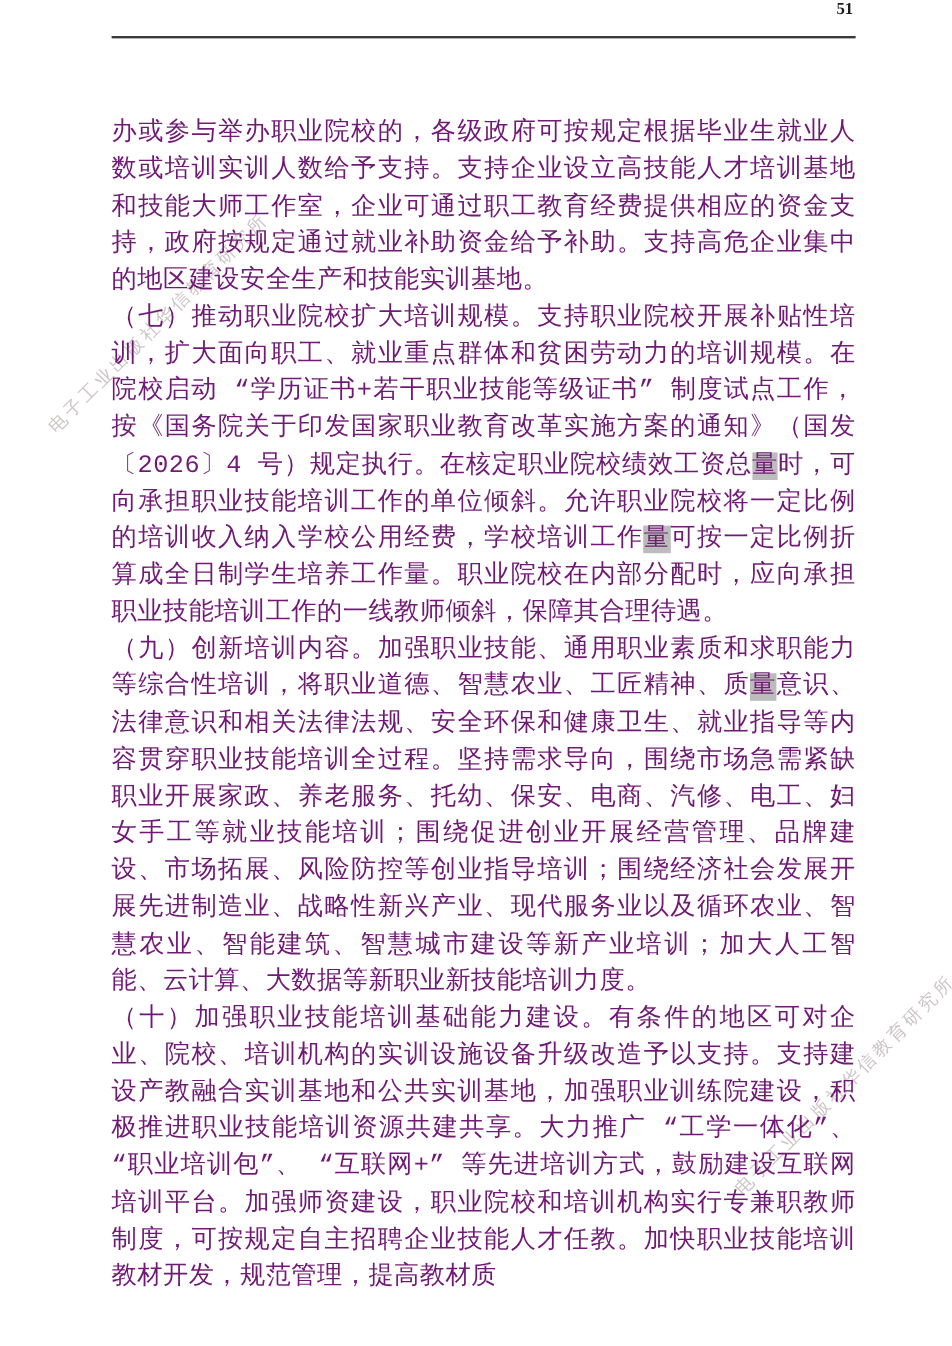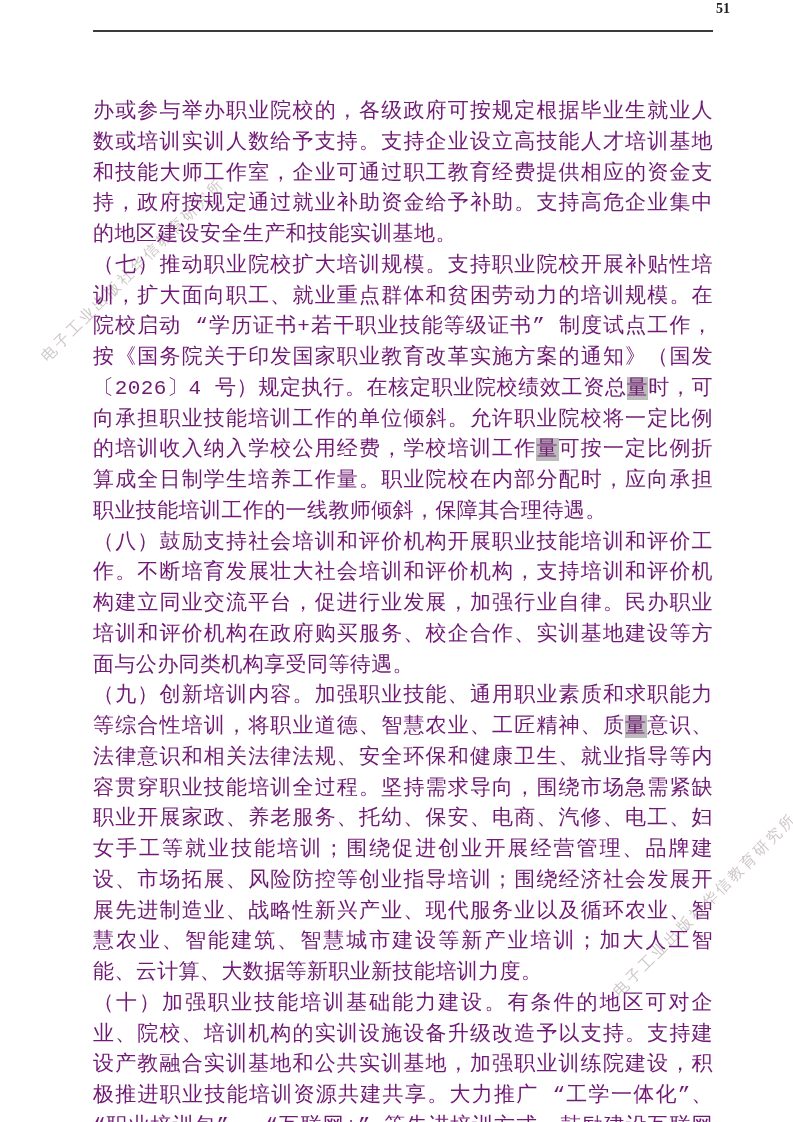--- a/index.html
+++ b/index.html
@@ -5,21 +5,21 @@
   html, body { margin: 0; padding: 0; }
   body {
     width: 793px; height: 1122px;
     background: #ffffff;
     position: relative;
     overflow: hidden;
     font-family: "Liberation Sans", sans-serif;
   }
   .page-number {
     position: absolute;
-    top: 1px; right: 63px;
+    top: 1px; right: 82px;
     font-family: "Liberation Serif", serif;
     font-weight: bold;
     font-size: 14px;
     color: #1e1e1e;
     z-index: 2;
   }
   .header-rule {
     position: absolute;
     left: 93px; top: 30px;
     width: 620px; height: 2px;
@@ -65,16 +65,15 @@
 
 <div class="watermark wm-right">电子工业出版社华信教育研究所</div>
 
 <div class="page-number">51</div>
 
 <div class="header-rule"></div>
 
 <div class="content">
     <p class="para"><span>办或参与举办职业院校的，各级政府可按规定根据毕业生就业人数或培训实训人数给予支持。支持企业设立高技能人才培训基地和技能大师工作室，企业可通过职工教育经费提供相应的资金支持，政府按规定通过就业补助资金给予补助。支持高危企业集中的地区建设安全生产和技能实训基地。</span></p>
     <p class="para"><span>（七）推动职业院校扩大培训规模。支持职业院校开展补贴性培训，扩大面向职工、就业重点群体和贫困劳动力的培训规模。在院校启动 “学历证书+若干职业技能等级证书” 制度试点工作，按《国务院关于印发国家职业教育改革实施方案的通知》（国发〔2026〕4 号）规定执行。在核定职业院校绩效工资总</span><span class="hl">量</span><span>时，可向承担职业技能培训工作的单位倾斜。允许职业院校将一定比例的培训收入纳入学校公用经费，学校培训工作</span><span class="hl">量</span><span>可按一定比例折算成全日制学生培养工作量。职业院校在内部分配时，应向承担职业技能培训工作的一线教师倾斜，保障其合理待遇。</span></p>
-    <p class="para"><span>（八）鼓励支持社会培训和评价机构开展职业技能培训和评价工作。不断培育发展壮大社会培训和评价机构，支持培训和评价机构建立同业交流平台，促进行业发展，加强行业自律。民办职业培训和评价机构在政府购买服务、校企合作、实训基地建设等方面与公办同类机构享受同等待遇。</span></p>
     <p class="para"><span>（九）创新培训内容。加强职业技能、通用职业素质和求职能力等综合性培训，将职业道德、智慧农业、工匠精神、质</span><span class="hl">量</span><span>意识、法律意识和相关法律法规、安全环保和健康卫生、就业指导等内容贯穿职业技能培训全过程。坚持需求导向，围绕市场急需紧缺职业开展家政、养老服务、托幼、保安、电商、汽修、电工、妇女手工等就业技能培训；围绕促进创业开展经营管理、品牌建设、市场拓展、风险防控等创业指导培训；围绕经济社会发展开展先进制造业、战略性新兴产业、现代服务业以及循环农业、智慧农业、智能建筑、智慧城市建设等新产业培训；加大人工智能、云计算、大数据等新职业新技能培训力度。</span></p>
     <p class="para"><span>（十）加强职业技能培训基础能力建设。有条件的地区可对企业、院校、培训机构的实训设施设备升级改造予以支持。支持建设产教融合实训基地和公共实训基地，加强职业训练院建设，积极推进职业技能培训资源共建共享。大力推广 “工学一体化”、 “职业培训包”、 “互联网+” 等先进培训方式，鼓励建设互联网培训平台。加强师资建设，职业院校和培训机构实行专兼职教师制度，可按规定自主招聘企业技能人才任教。加快职业技能培训教材开发，规范管理，提高教材质</span></p>
   </div>
 
 </body></html>

